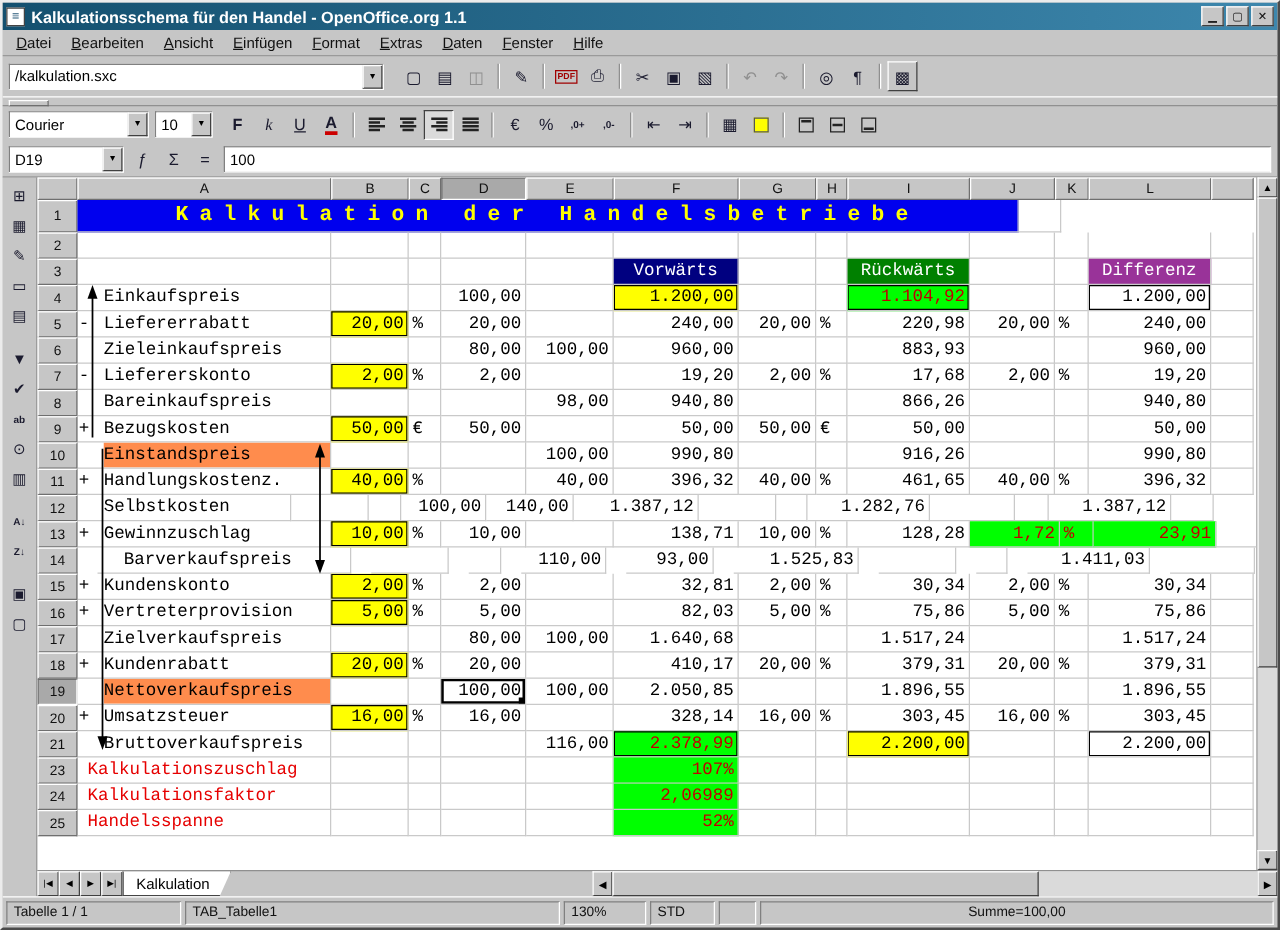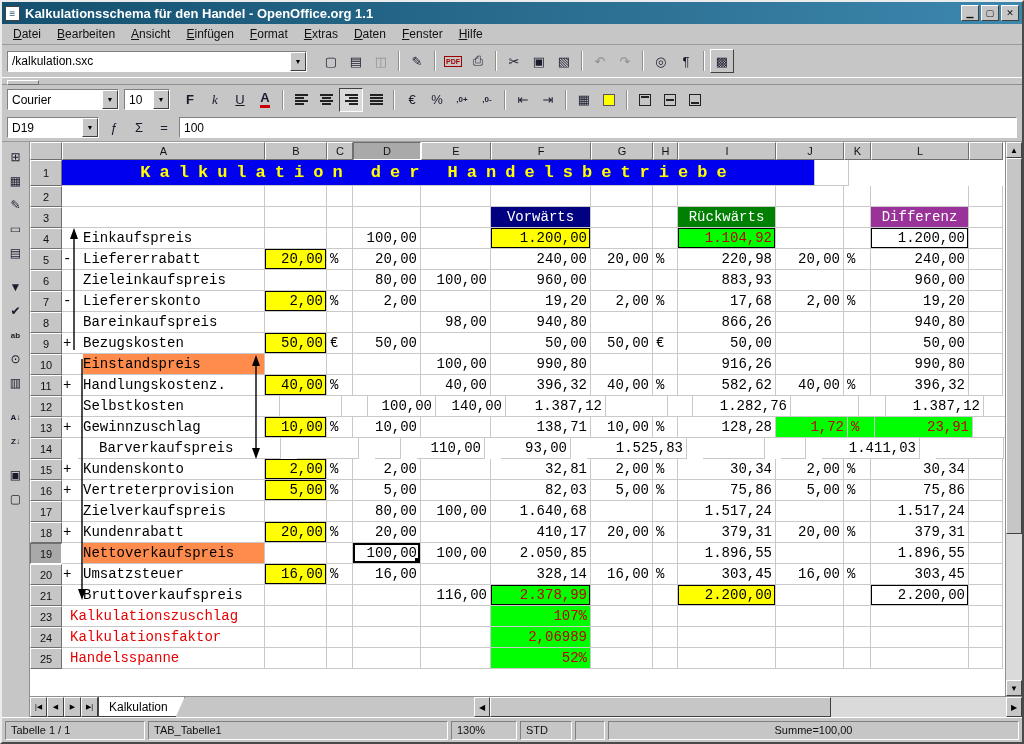--- a/index.html
+++ b/index.html
@@ -586,29 +586,29 @@
                   <div class="gut"></div>
                   <div class="lab-text">Handlungskostenz.</div>
                 </div>
                 <div class="cell c-yel" style="width: 62px;">40,00</div>
                 <div class="cell c-u" style="width: 26px;">%</div>
                 <div class="cell" style="width: 68px;"></div>
                 <div class="cell" style="width: 70px;">40,00</div>
                 <div class="cell" style="width: 100px;">396,32</div>
                 <div class="cell" style="width: 62px;">40,00</div>
                 <div class="cell c-u" style="width: 25px;">%</div>
-                <div class="cell" style="width: 98px;">582,62</div>
+                <div class="cell" style="width: 98px;">461,65</div>
                 <div class="cell" style="width: 68px;">40,00</div>
                 <div class="cell c-u" style="width: 27px;">%</div>
                 <div class="cell" style="width: 98px;">396,32</div>
                 <div class="cell" style="width: 34px;"></div>
               </div>
               <div class="grid-row" style="height: 21px;">
                 <div class="row-hd">12</div>
-                <div class="cell c-lab" style="width: 218px;">
+                <div class="cell c-lab" style="width: 171px;">
                   <div class="sign"></div>
                   <div class="gut"></div>
                   <div class="lab-text">Selbstkosten</div>
                 </div>
                 <div class="cell" style="width: 62px;"></div>
                 <div class="cell" style="width: 26px;"></div>
                 <div class="cell" style="width: 68px;">100,00</div>
                 <div class="cell" style="width: 70px;">140,00</div>
                 <div class="cell" style="width: 100px;">1.387,12</div>
                 <div class="cell" style="width: 62px;"></div>

